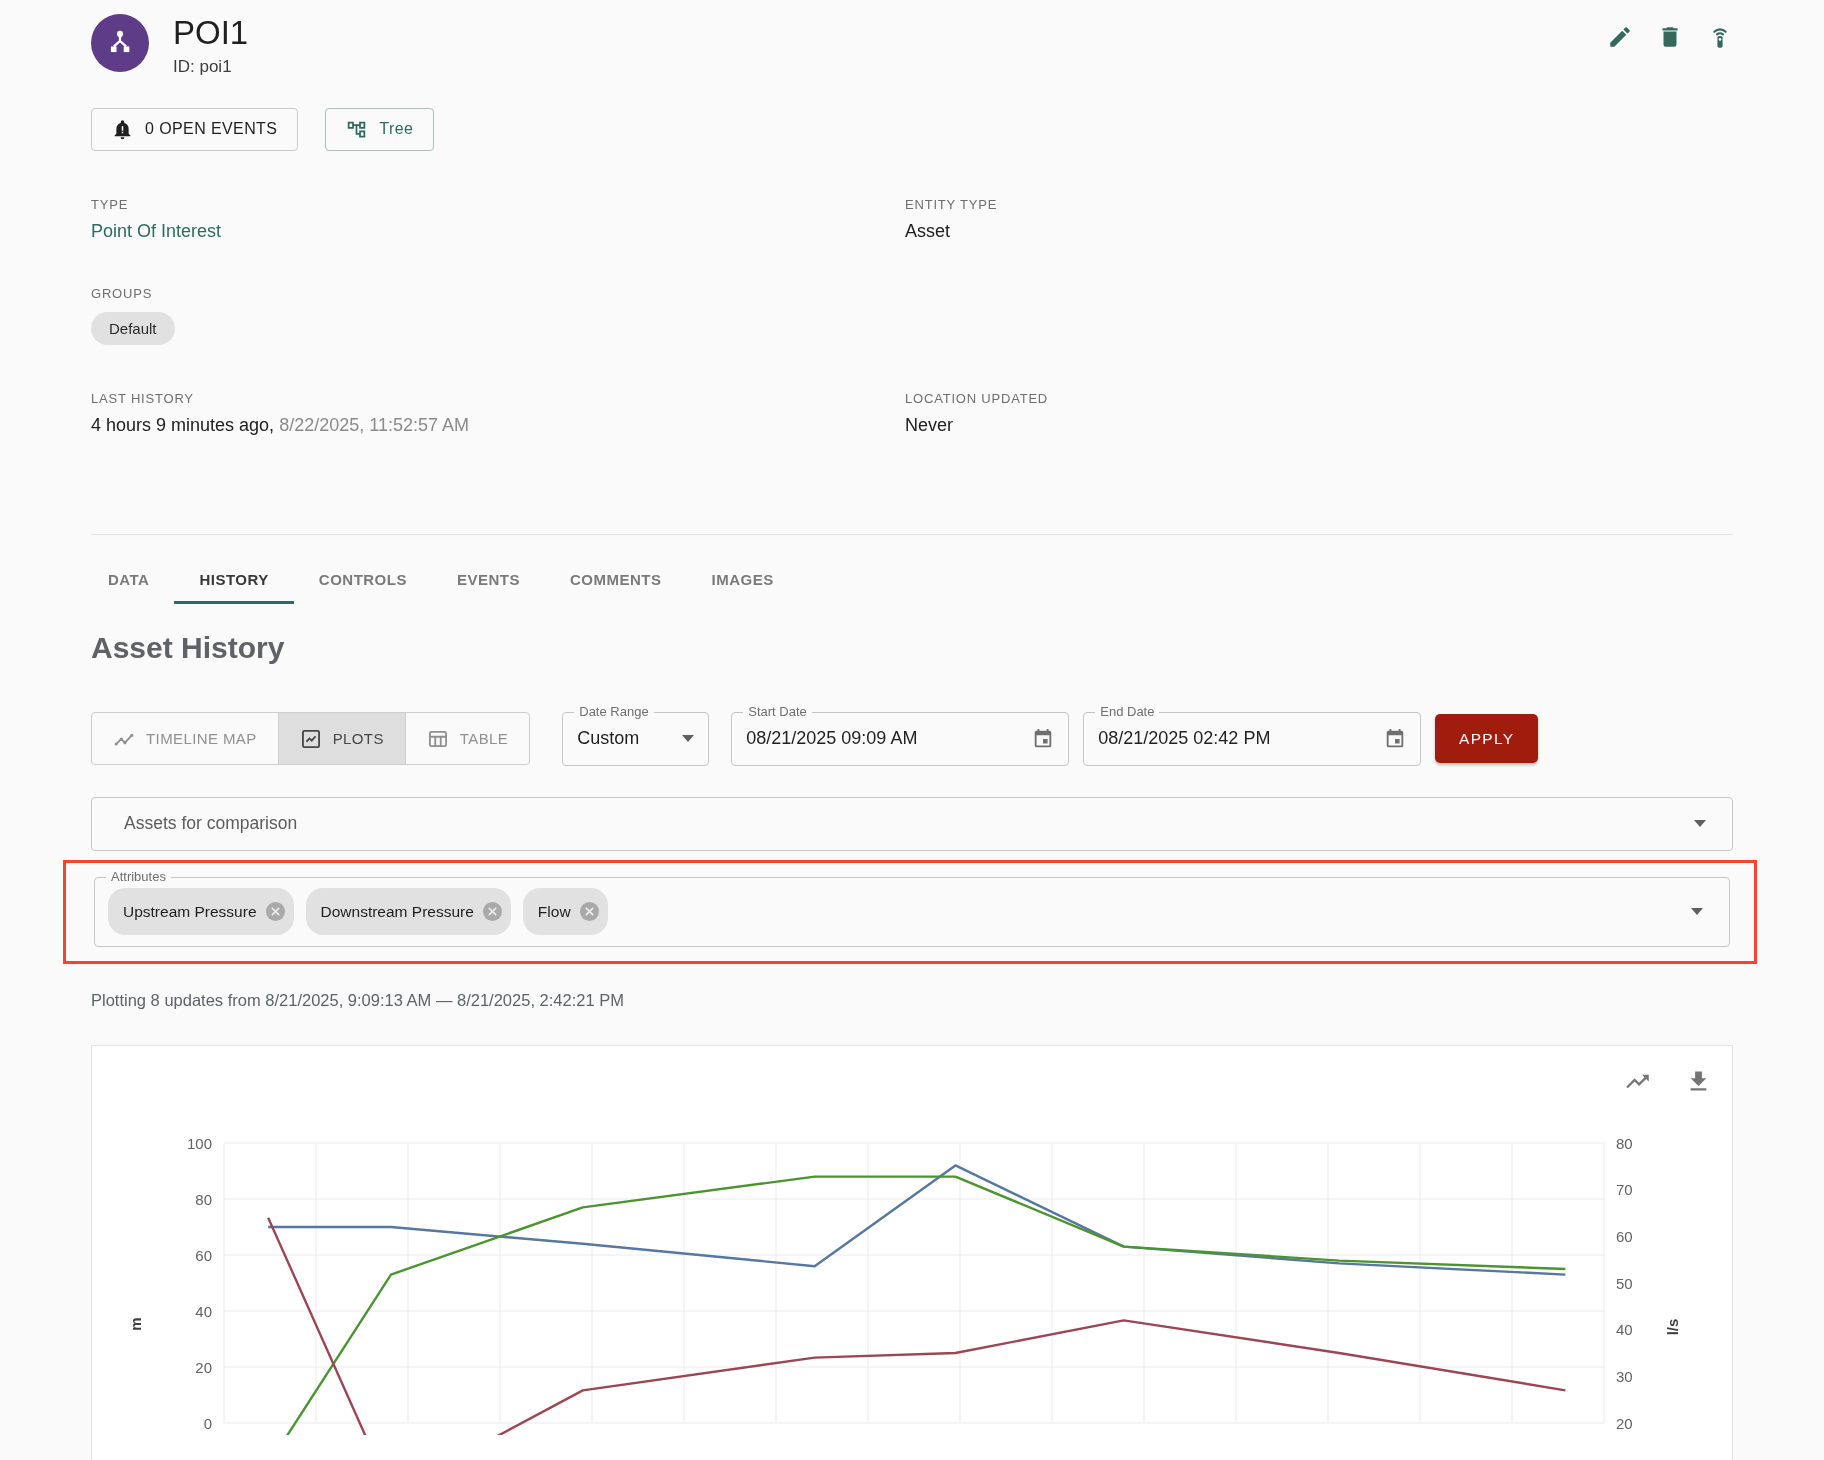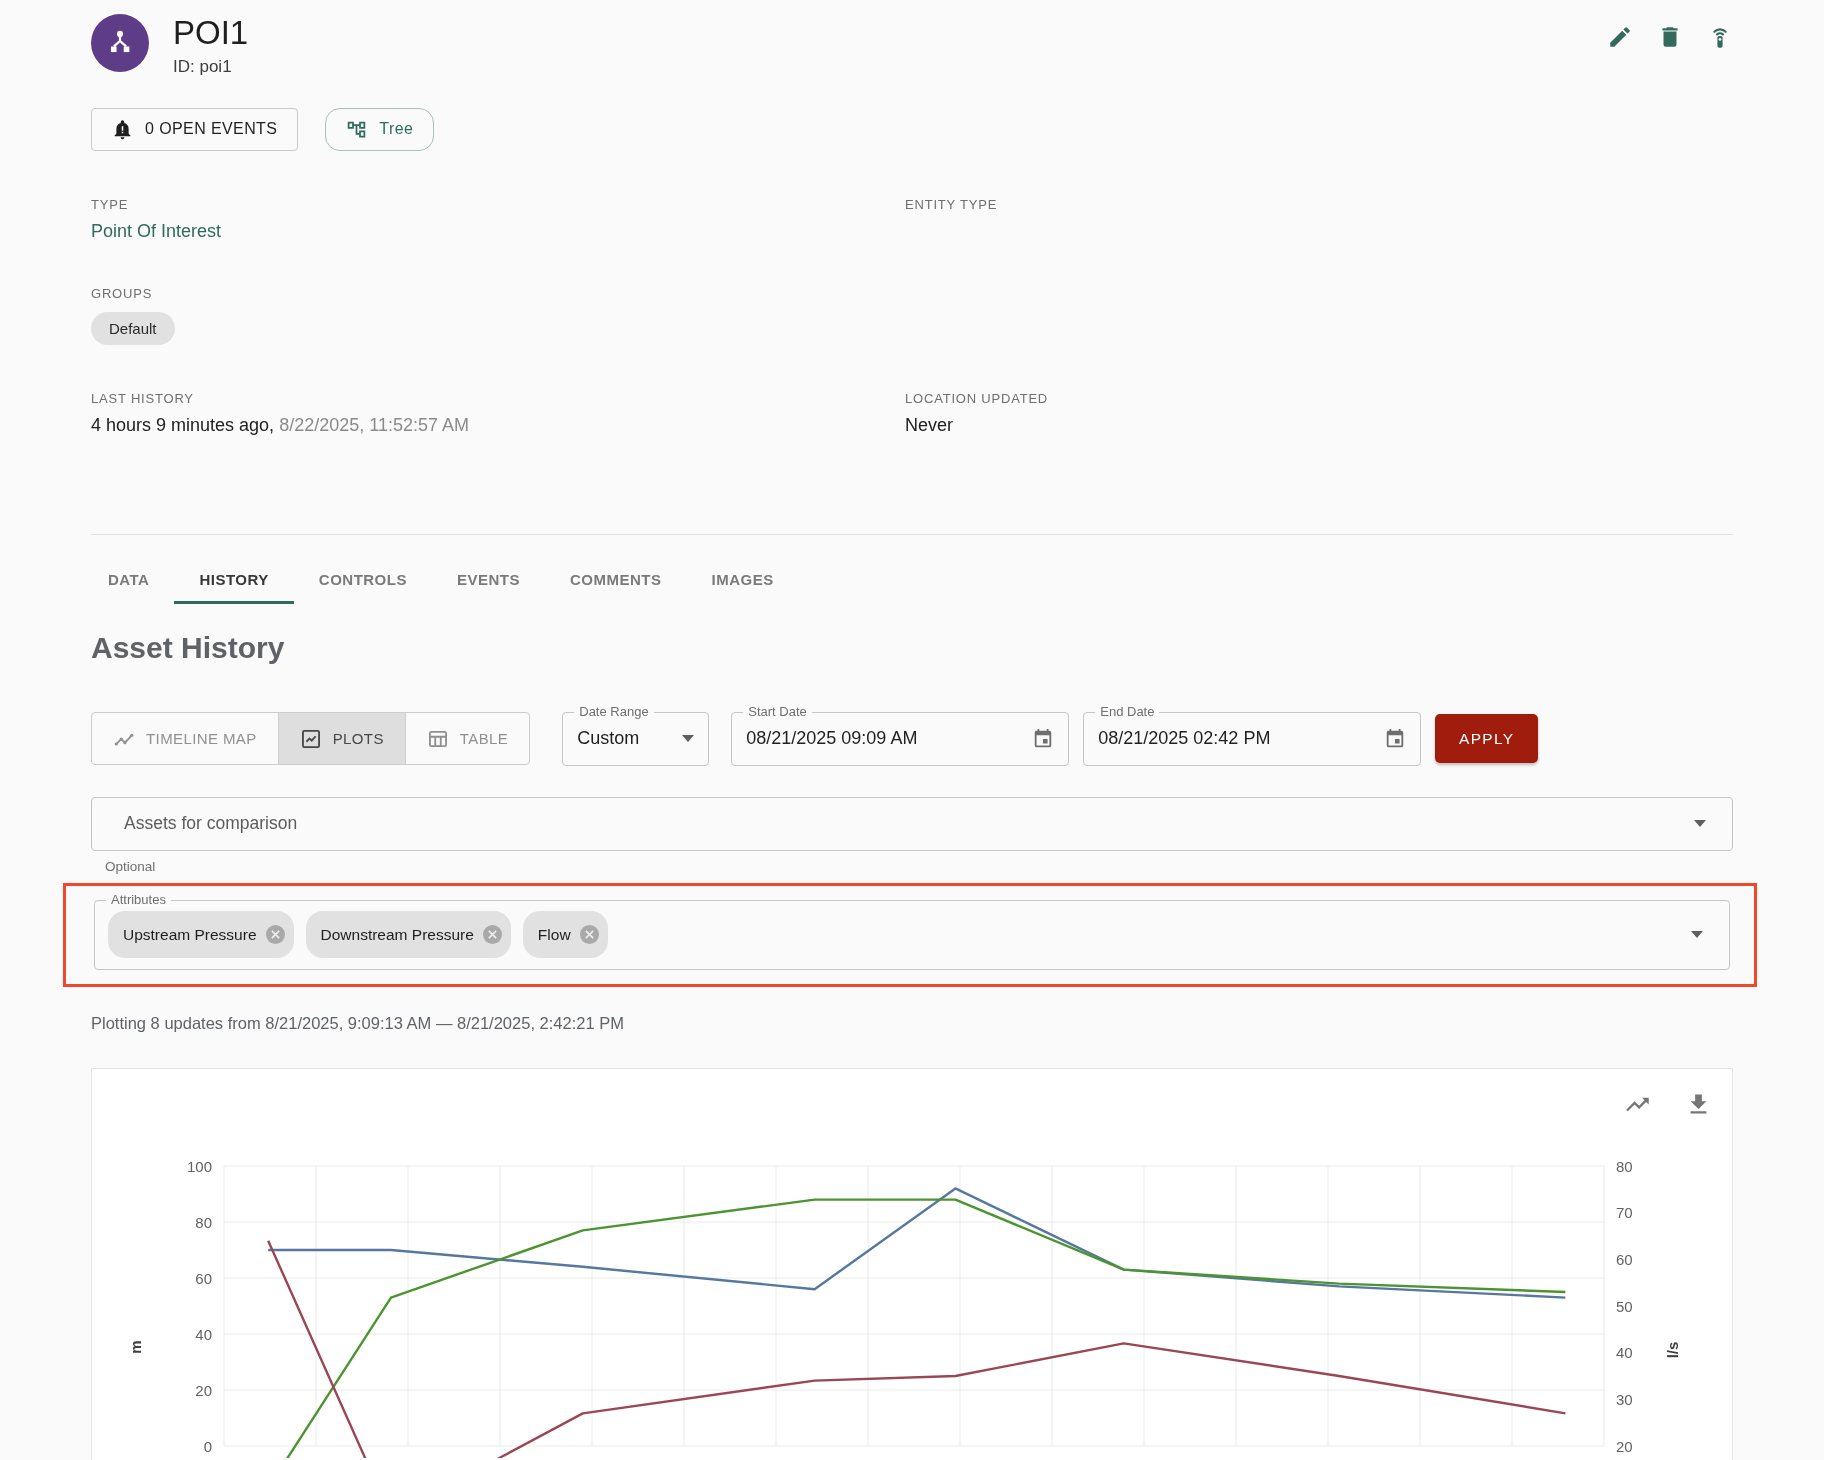--- a/index.html
+++ b/index.html
@@ -14,21 +14,21 @@
   .title-block h1 { font-size:33px; font-weight:400; color:#1f1f1f; line-height:1.15; }
   .asset-id { font-size:17px; color:#3d3d3d; margin-top:5px; }
   .hdr-actions { margin-left:auto; display:flex; gap:24px; padding-top:10px; }
   .icon-btn { background:none; border:none; cursor:pointer; width:26px; height:26px; color:#35695e; }
   .icon-btn svg { width:26px; height:26px; }
 
   
   .btn-row { margin-top:31px; display:flex; gap:27px; }
   .outline-btn { display:flex; align-items:center; gap:12px; height:43px; padding:16px 20px; background:transparent; border:1px solid #c9c9c9; border-radius:4px; font-size:16px; letter-spacing:.4px; color:#1f1f1f; cursor:pointer; font-family:inherit; }
   .outline-btn svg { width:21px; height:21px; }
-  .tree-btn { color:#2e6b5e; border-color:#a7c0b9;border-radius:15px; }
+  .tree-btn { color:#2e6b5e; border-color:#a7c0b9; }
 
   
   .info-row { display:grid; grid-template-columns:814px 1fr; }
   .r1 { margin-top:46px; }
   .r2 { margin-top:44px; }
   .r3 { margin-top:46px; }
   .flabel { font-size:13px; color:#6f6f6f; letter-spacing:.8px; }
   .fvalue { font-size:18px; color:#212121; margin-top:9px; }
   .link { color:#2e6b5e; cursor:pointer; }
   .group-chip { display:inline-block; margin-top:11px; background:#e1e1e1; border-radius:17px; padding:8px 18px; font-size:15px; color:#2a2a2a; }
@@ -140,20 +140,21 @@
     </button>
   </div>
 
   <div class="info-row r1">
     <div>
       <div class="flabel">TYPE</div>
       <div class="fvalue link">Point Of Interest</div>
     </div>
     <div>
       <div class="flabel">ENTITY TYPE</div>
+      <div class="fvalue">Asset</div>
     </div>
   </div>
 
   <div class="info-row r2">
     <div>
       <div class="flabel">GROUPS</div>
       <div class="group-chip">Default</div>
     </div>
     <div></div>
   </div>
@@ -235,21 +236,20 @@
         </svg>
     </div>
 
     <button class="apply-btn">APPLY</button>
   </div>
 
   <div class="field f-assets">
     <span class="placeholder">Assets for comparison</span>
     <span class="arrow"></span>
   </div>
-  <div class="helper">Optional</div>
 
   <div class="annotation">
     <div class="field f-attr">
       <span class="field-label">Attributes</span>
       <div class="chips">
         <span class="chip">
           <span>Upstream Pressure</span>
           <button class="chip-x">
               <svg viewBox="0 0 12 12">
                 <path d="M2 2l8 8M10 2l-8 8" stroke="#ececec" stroke-width="1.8"></path>

